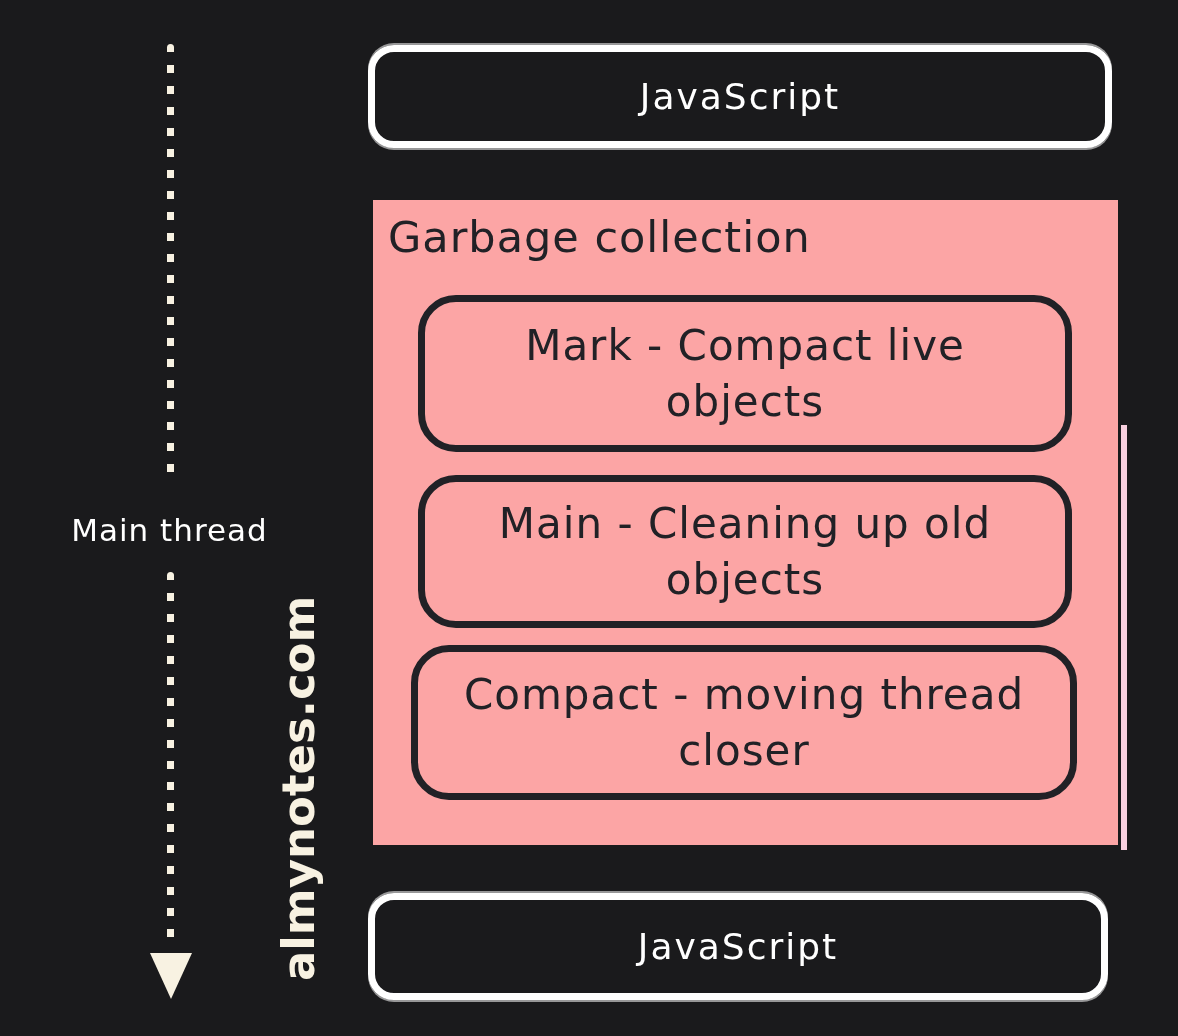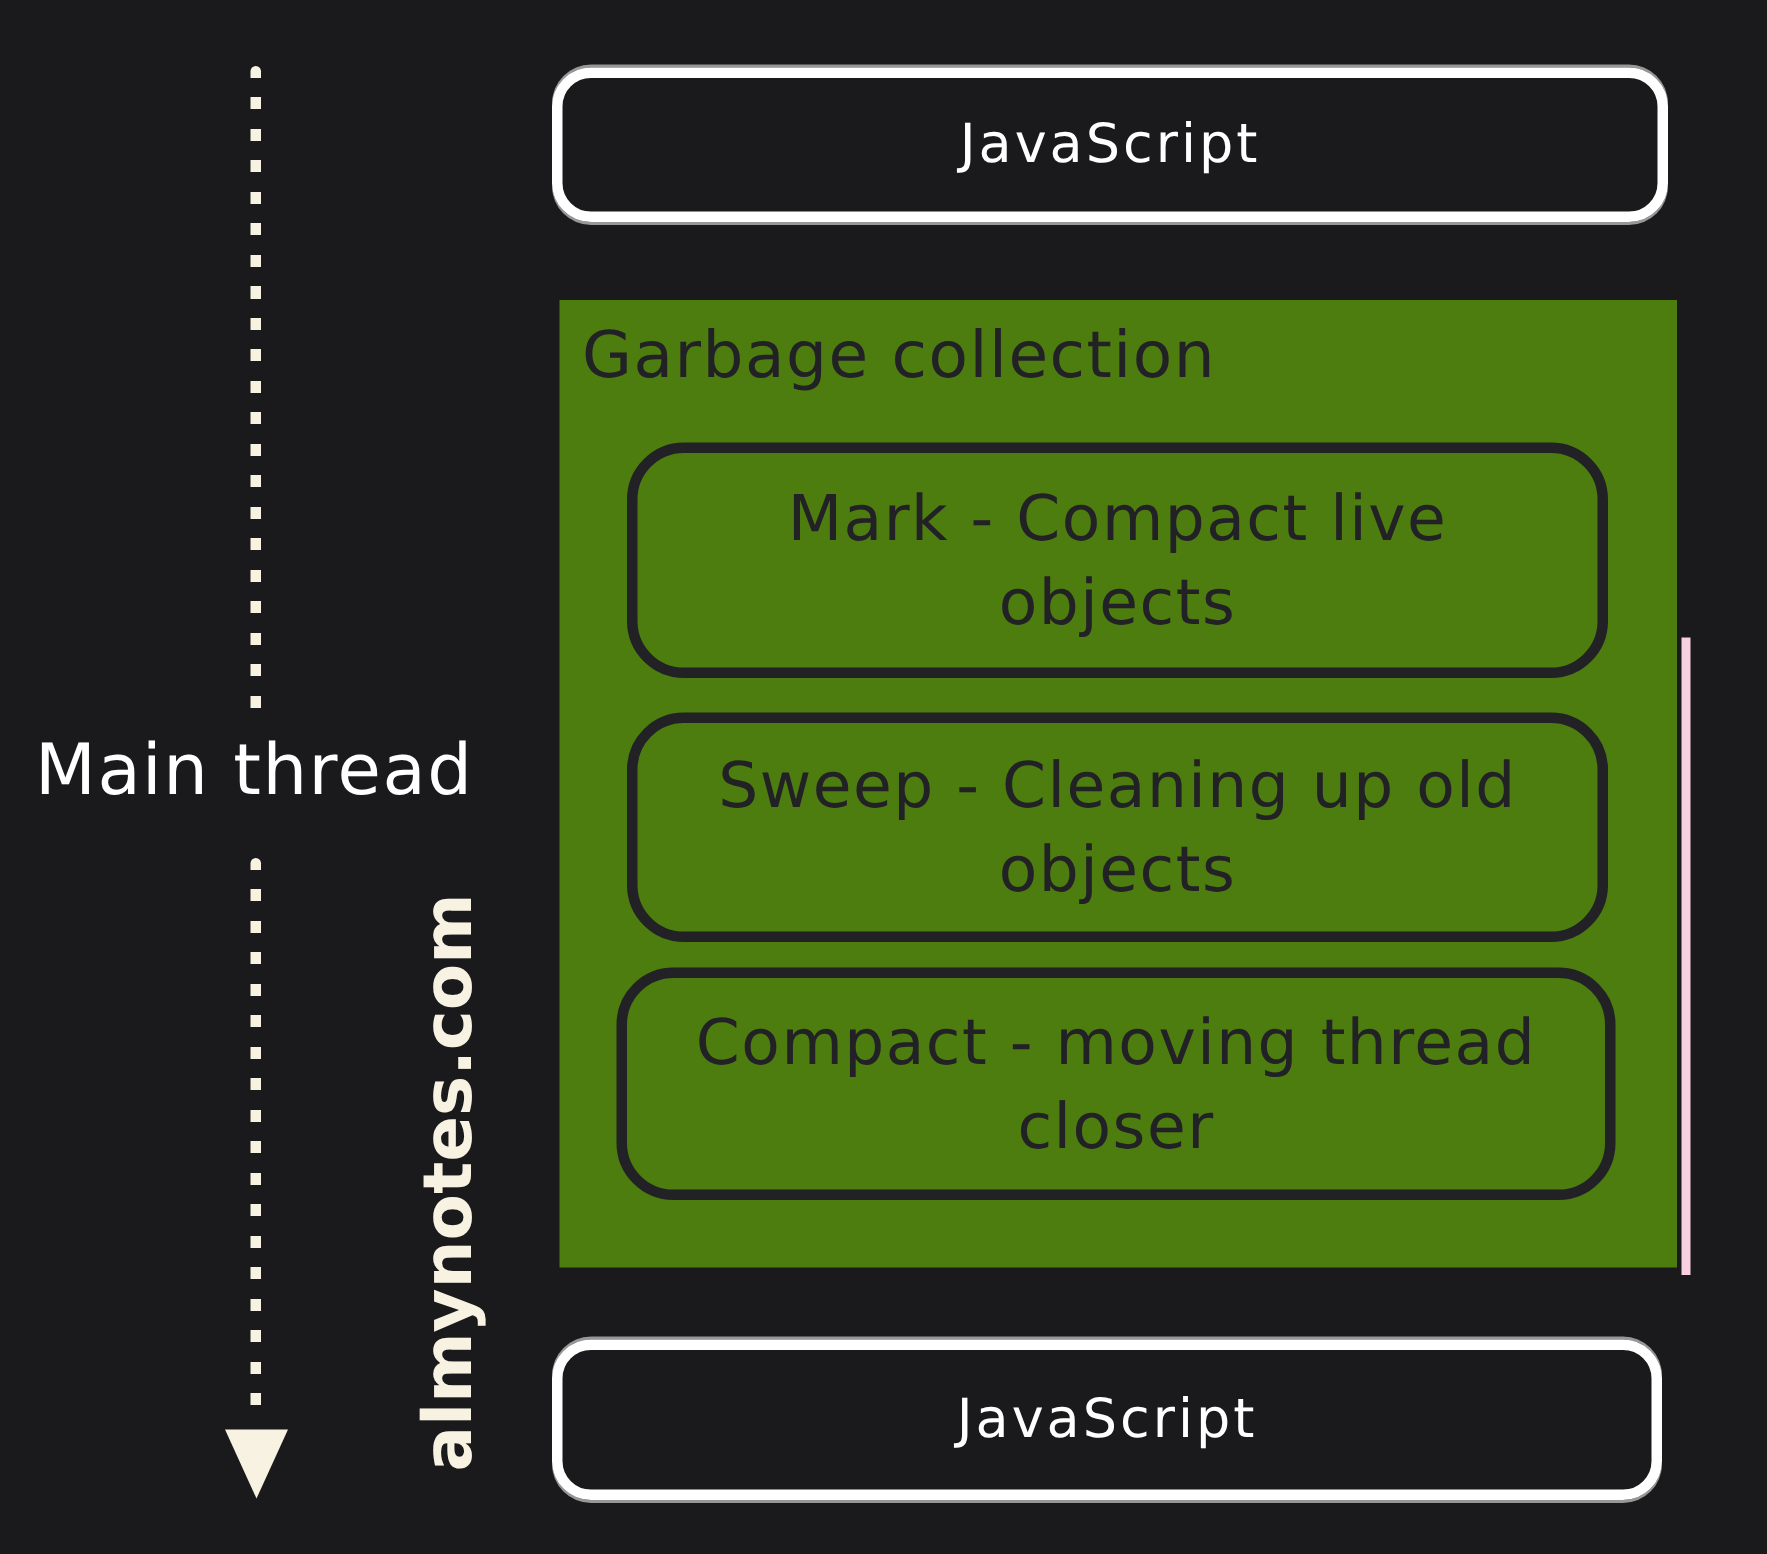--- a/index.html
+++ b/index.html
@@ -36,25 +36,25 @@
     width: 0;
     height: 0;
     border-left: 21px solid transparent;
     border-right: 21px solid transparent;
     border-top: 46px solid #f8f2e2;
   }
 
   .main-thread-label {
     position: absolute;
     left: 12px;
-    top: 486px;
+    top: 512px;
     width: 315px;
     text-align: center;
     color: #ffffff;
-    font-size: 47px;
+    font-size: 31px;
     letter-spacing: 1px;
     white-space: nowrap;
   }
 
   .watermark {
     position: absolute;
     left: 272px;
     top: 588px;
     height: 400px;
     writing-mode: vertical-rl;
@@ -83,21 +83,21 @@
   .js-box.top    { left: 368px; top: 45px;  width: 730px; height: 89px; }
   .js-box.bottom { left: 368px; top: 893px; width: 726px; height: 93px; }
 
   
   .gc-panel {
     position: absolute;
     left: 373px;
     top: 200px;
     width: 745px;
     height: 645px;
-    background: #4d7c0f;
+    background: #fca5a5;
   }
   .pink-sliver {
     position: absolute;
     left: 1121px;
     top: 425px;
     width: 6px;
     height: 425px;
     background: #f8d0df;
   }
   .gc-title {
@@ -146,21 +146,21 @@
   </div>
 
   <div class="gc-panel">
     <div class="gc-title">Garbage collection</div>
 
     <div class="gc-step step1">
       <span>Mark - Compact live objects</span>
     </div>
 
     <div class="gc-step step2">
-      <span>Sweep - Cleaning up old objects</span>
+      <span>Main - Cleaning up old objects</span>
     </div>
 
     <div class="gc-step step3">
       <span>Compact - moving thread closer</span>
     </div>
   </div>
   <div class="pink-sliver"></div>
 
   <div class="js-box bottom">
     <span>JavaScript</span>

